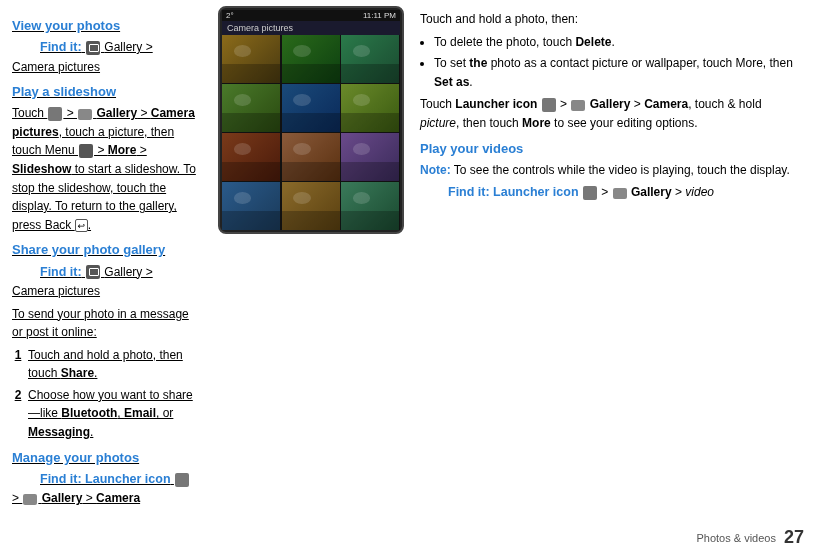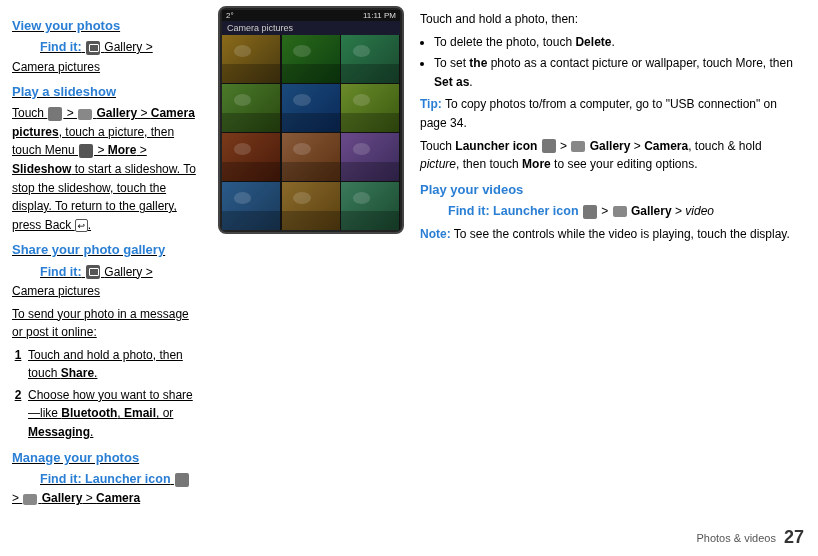--- a/index.html
+++ b/index.html
@@ -329,48 +329,44 @@
 
     <div class="right-section">
 
       <p>Touch and hold a photo, then:</p>
 
       <ul class="bullet-list">
         <li>To delete the photo, touch <span class="bold">Delete</span>.</li>
         <li>To set <span class="bold">the</span> photo as a contact picture or wallpaper, touch More, then <span class="bold">Set as</span>.</li>
       </ul>
 
-      <p>
-        <span class="tip-label">Tip:</span>
-        <span> To copy photos to/from a computer, go to "USB connection" on page 34.</span>
-      </p>
 
 
       <p>
         Touch <span class="bold">Launcher icon</span>
         <span class="icon-inline launcher"></span>
         &gt;
         <span class="icon-inline gallery-icon"></span>
         <span class="bold">Gallery</span> &gt; <span class="bold">Camera</span>,
         touch &amp; hold <span class="italic">picture</span>, then touch <span class="bold">More</span> to see your editing options.
       </p>
 
       <p class="section-heading">Play your videos</p>
 
       <p>
+        <span class="note-label">Note:</span>
+        <span> To see the controls while the video is playing, touch the display.</span>
+      </p>
+
+      <p>
         <span class="find-it">Find it: Launcher icon</span>
         <span class="icon-inline launcher"></span>
         &gt;
         <span class="icon-inline gallery-icon"></span>
         <span class="bold">Gallery</span> &gt; <span class="italic">video</span>
-      </p>
-
-      <p>
-        <span class="note-label">Note:</span>
-        <span> To see the controls while the video is playing, touch the display.</span>
       </p>
 
     </div>
 
   </div>
 
   <div style="position:absolute;top:0;right:0;bottom:0;width:60px;pointer-events:none;overflow:hidden;">
     <div style="position:absolute;top:50%;right:-90px;transform:rotate(90deg) translateX(-50%);white-space:nowrap;font-size:11px;font-weight:bold;color:rgba(0,0,0,0.13);letter-spacing:1px;">MOTOROLA CONFIDENTIAL</div>
   </div>
   <div style="position:absolute;top:0;right:30px;bottom:0;width:40px;pointer-events:none;overflow:hidden;">

